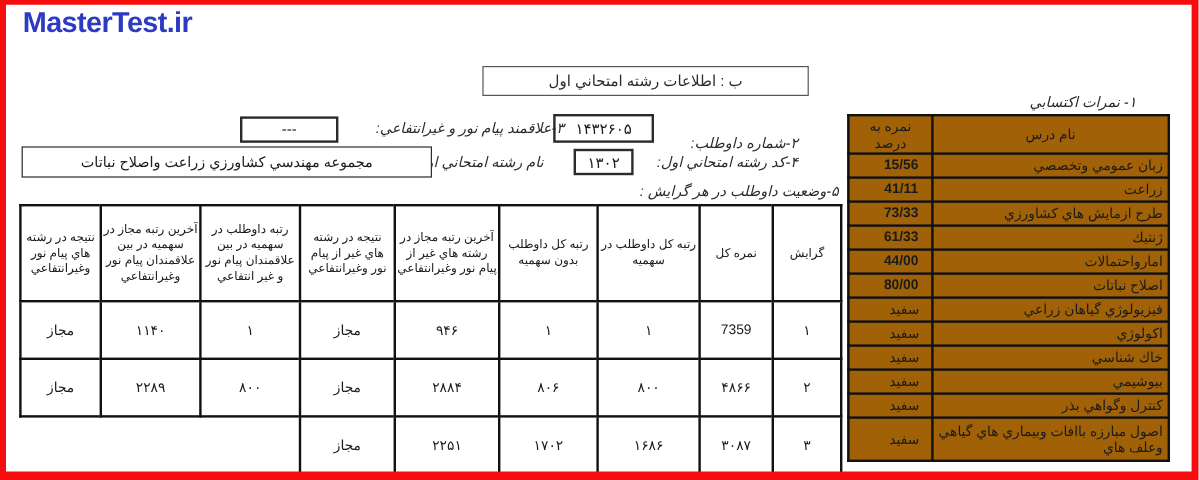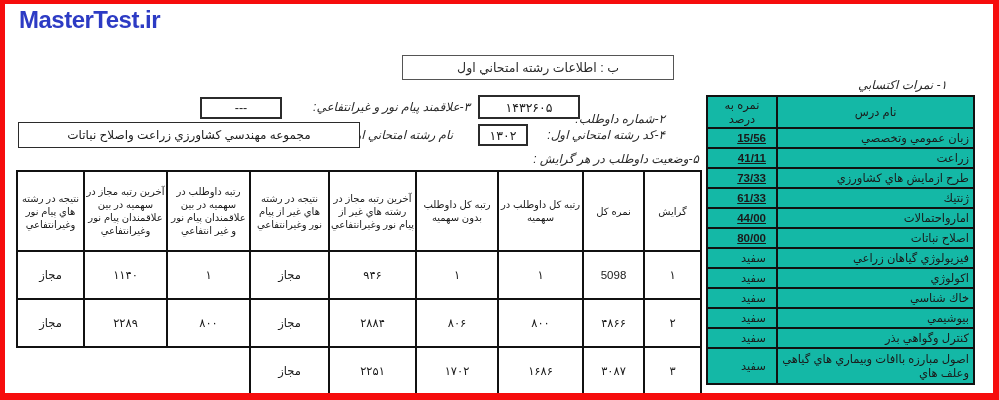--- a/index.html
+++ b/index.html
@@ -48,32 +48,32 @@
     border:2px solid #2b2b2b;
     display:flex; align-items:center; justify-content:center;
     font-size:12.5px; color:#1a1a1a;
     background:#fff;
   }
   
   .scores-title { right:52px; top:78px; font-size:12px; }
   .scores-table {
     position:absolute; right:24px; top:95px; width:267px;
     border-collapse:collapse; table-layout:fixed;
-    background:#14b8a6;
+    background:#a16207;
   }
   .scores-table th, .scores-table td {
     border:2px solid #111;
     font-size:11.5px; font-weight:400;
     height:20px; padding:1px 4px;
     vertical-align:middle;
   }
   .scores-table th { text-align:center; }
   .scores-table td.lesson-name { text-align:right; }
   .scores-table td.lesson-score { text-align:right; padding-right:10px; }
-  .scores-table td.lesson-score.num { font-weight:700; direction:ltr; text-align:right; padding-left:28px;text-decoration:underline; }
+  .scores-table td.lesson-score.num { font-weight:700; direction:ltr; text-align:center; padding-left:28px; }
   .scores-table tr.tall td { height:36px; }
   
   .status-label { right:300px; top:152px; font-size:12px; }
   .status-table {
     position:absolute; right:297px; top:170px; width:684px;
     border-collapse:collapse; table-layout:fixed;
     background:#fff;
   }
   .status-table th, .status-table td {
     border:2px solid #111;
@@ -94,21 +94,21 @@
 <div class="page">
   <div class="frame"></div>
 
   <a class="logo" href="#">MasterTest.ir</a>
 
   <div class="title-box">
     <span>ب : اطلاعات رشته امتحاني اول</span>
   </div>
 
   <span class="label" style="right:334px; top:112px;">۲-شماره داوطلب:</span>
-  <div class="value-box" style="left:478px; top:95px; width:102px; height:24px;">
+  <div class="value-box" style="left:461px; top:95px; width:84px; height:24px;">
     <span>۱۴۳۲۶۰۵</span>
   </div>
   <span class="label" style="right:529px; top:100px;">۳-علاقمند پيام نور و غيرانتفاعي:</span>
   <div class="value-box" style="left:200px; top:97px; width:82px; height:22px;">
     <span>---</span>
   </div>
 
   <span class="label" style="right:334px; top:128px;">۴-كد رشته امتحاني اول:</span>
   <div class="value-box" style="left:478px; top:124px; width:50px; height:22px;">
     <span>۱۳۰۲</span>
@@ -204,21 +204,21 @@
         <th>آخرين رتبه مجاز در رشته هاي غير از پيام نور وغيرانتفاعي</th>
         <th>نتيجه در رشته هاي غير از پيام نور وغيرانتفاعي</th>
         <th>رتبه داوطلب در سهميه در بين علاقمندان پيام نور و غير انتفاعي</th>
         <th>آخرين رتبه مجاز در سهميه در بين علاقمندان پيام نور وغيرانتفاعي</th>
         <th>نتيجه در رشته هاي پيام نور وغيرانتفاعي</th>
       </tr>
     </thead>
     <tbody>
       <tr>
         <td>۱</td>
-        <td>5098</td>
+        <td>7359</td>
         <td>۱</td>
         <td>۱</td>
         <td>۹۴۶</td>
         <td>مجاز</td>
         <td>۱</td>
         <td>۱۱۴۰</td>
         <td>مجاز</td>
       </tr>
       <tr>
         <td>۲</td>

